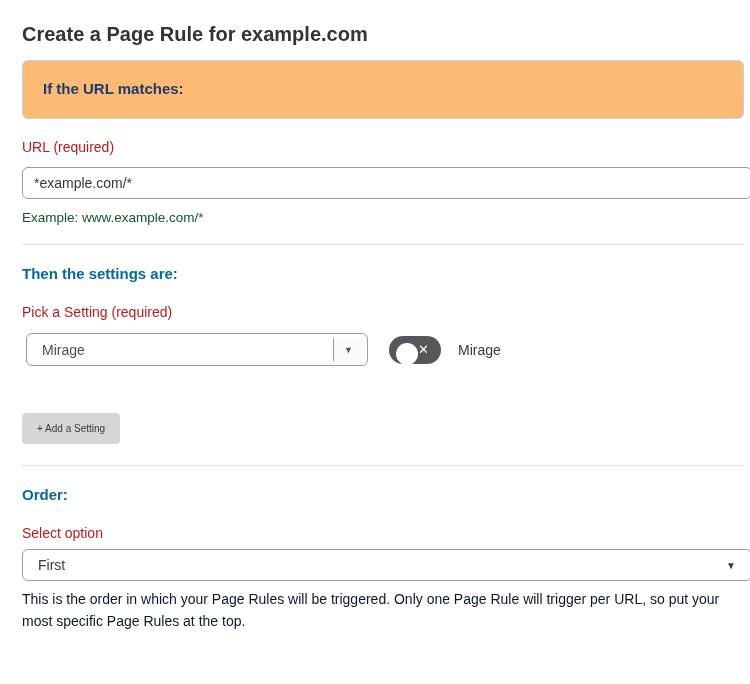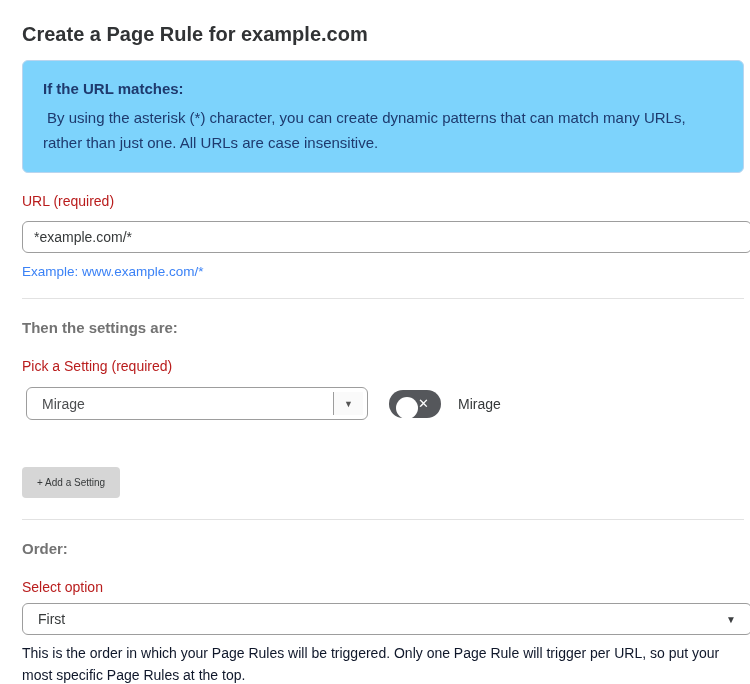--- a/index.html
+++ b/index.html
@@ -13,21 +13,21 @@
     overflow: hidden;
   }
   .page-title {
     font-size: 20px;
     font-weight: bold;
     color: #313335;
     line-height: 28px;
   }
   .info-box {
     margin-top: 12px;
-    background: #7dd3fc;
+    background: #fdba74;
     border: 1px solid #b9d5ef;
     border-radius: 6px;
     padding: 11px 16px 13px 16px;
     color: #1e3a6e;
     font-size: 15px;
     line-height: 25px;
   }
   .info-box .info-heading { font-weight: bold; }
   .info-box .info-link {
     color: #2c5fc7;
@@ -49,33 +49,33 @@
     padding: 10px 11px;
     font-family: "Liberation Sans", sans-serif;
     font-size: 14px;
     color: #36393a;
     background: #fff;
     outline: none;
   }
   .helper-text {
     margin-top: 6px;
     font-size: 13.5px;
-    color: #3b82f6;
+    color: #14532d;
     line-height: 18px;
   }
   .divider {
     border: none;
     border-top: 1px solid #e2e2e2;
     margin-top: 17px;
   }
   .section-heading {
     margin-top: 19px;
     font-size: 15px;
     font-weight: bold;
-    color: #737373;
+    color: #0369a1;
     line-height: 20px;
   }
   .picker-row {
     margin-top: 8px;
     display: flex;
     align-items: center;
   }
   .combobox {
     width: 342px;
     height: 33px;
@@ -178,21 +178,20 @@
 </style>
 </head>
 <body>
 
 
 
 <h1 class="page-title">Create a Page Rule for example.com</h1>
 
 <div class="info-box">
   <div class="info-heading">If the URL matches:</div>
-  <div><span>By using the asterisk (*) character, you can create dynamic patterns that can match many URLs, rather than just one. All URLs are case insensitive.</span></div>
 </div>
 
 <div class="field-label">URL (required)</div>
 <input class="text-input" type="text" value="*example.com/*" style="">
 <div class="helper-text">Example: www.example.com/*</div>
 
 <hr class="divider">
 
 <div class="section-heading">Then the settings are:</div>
 

